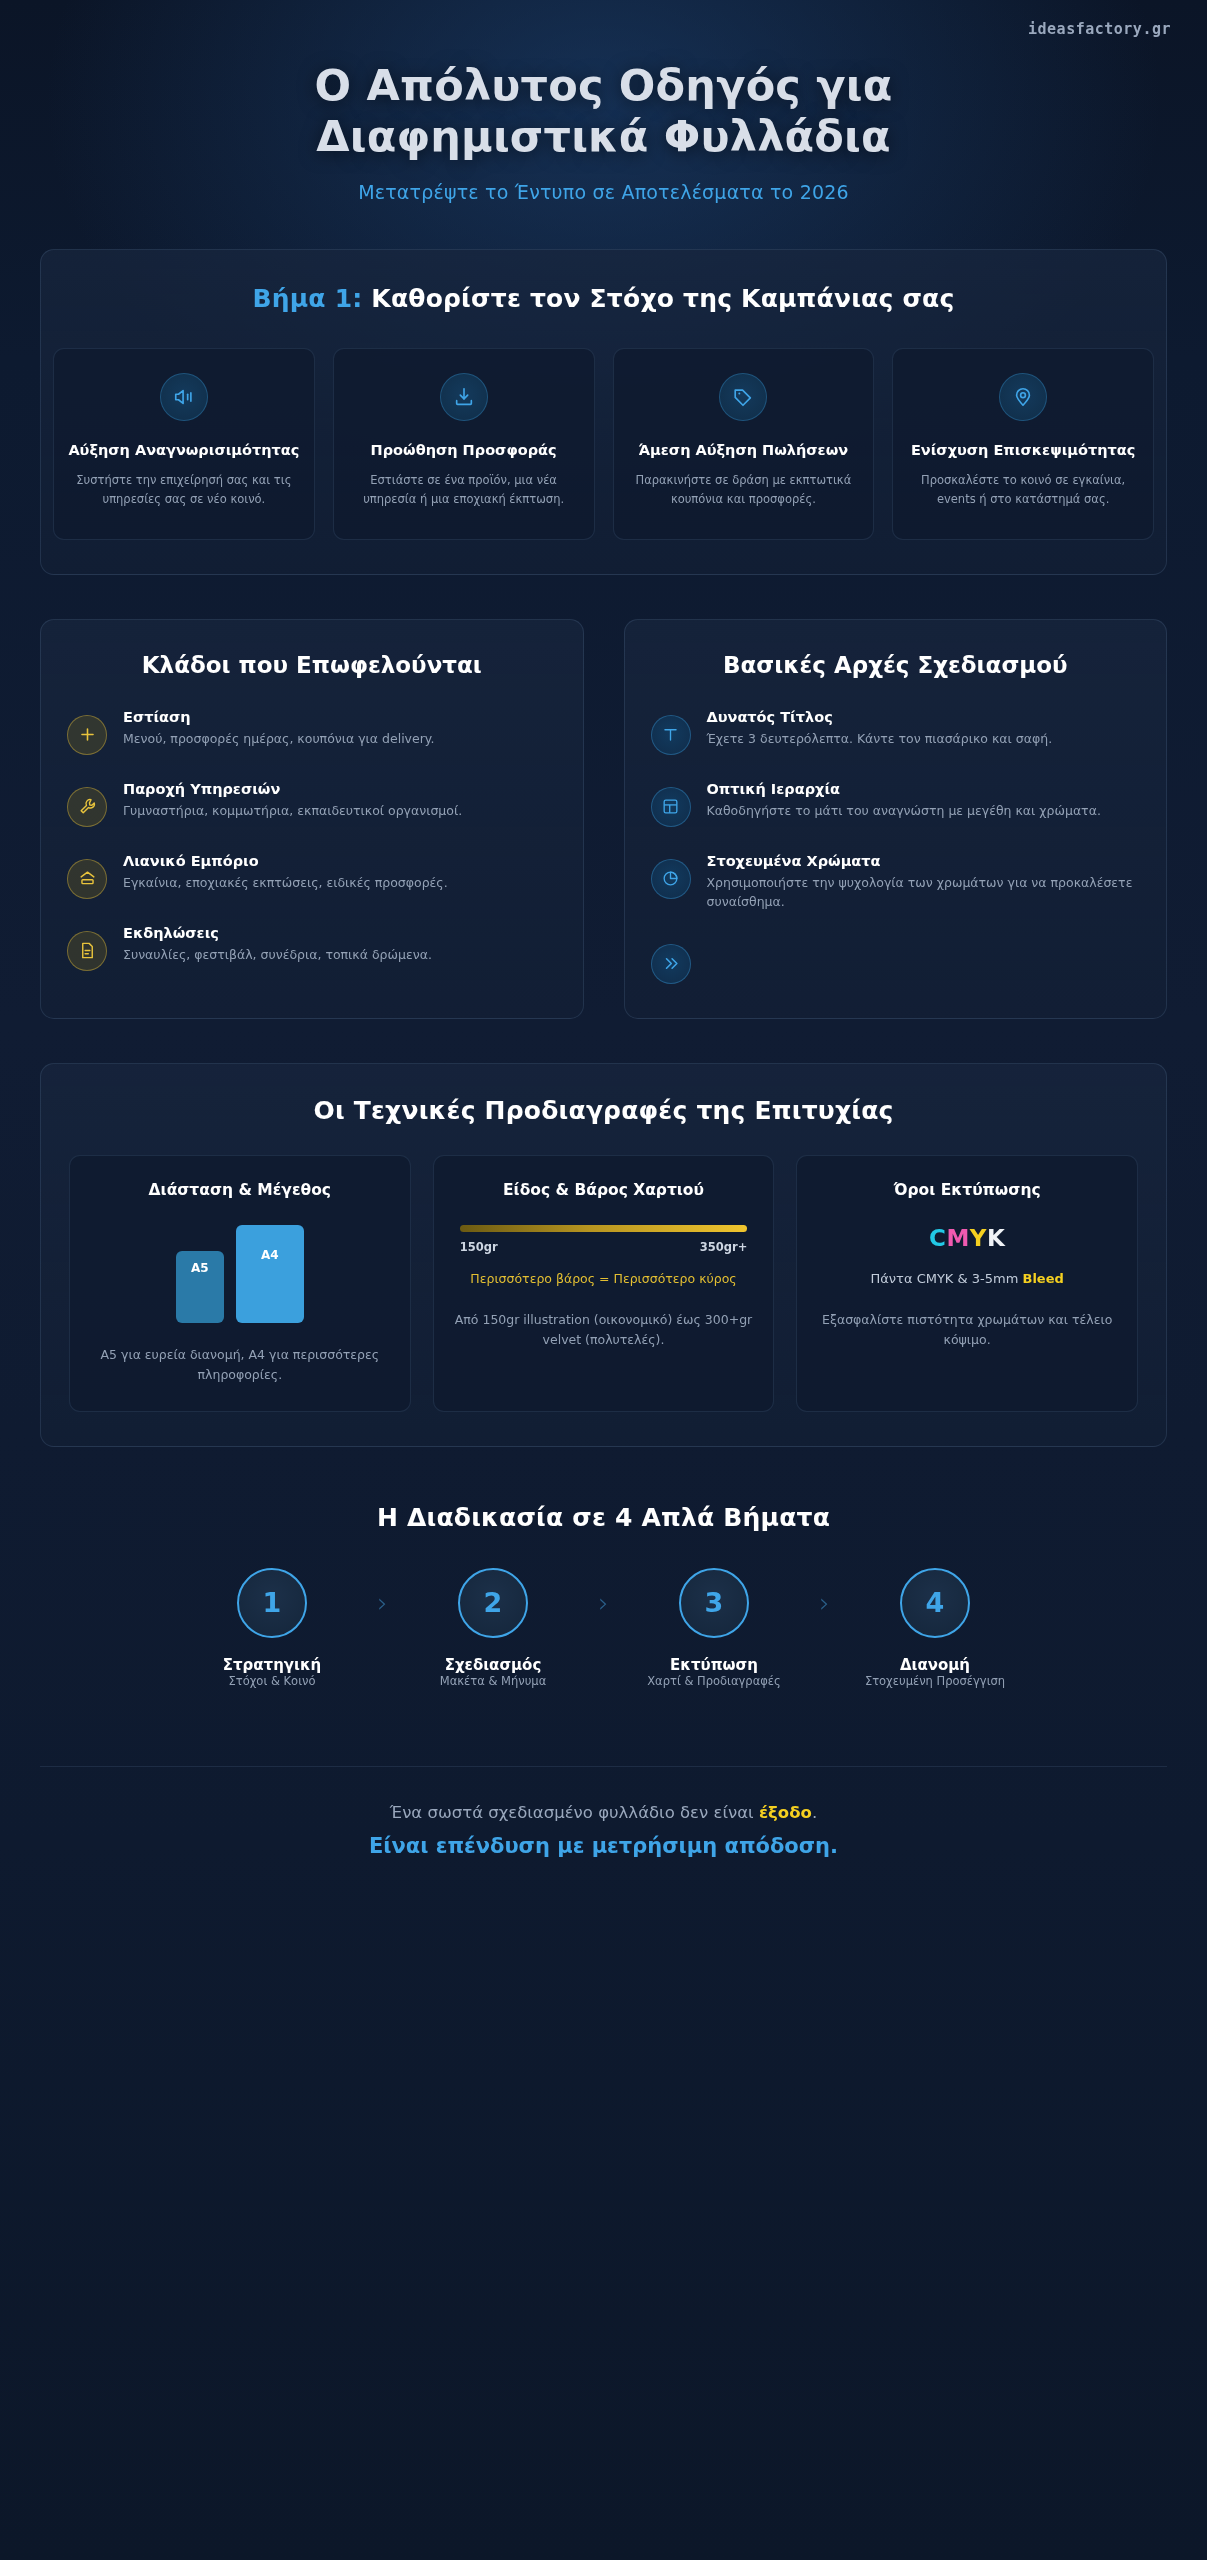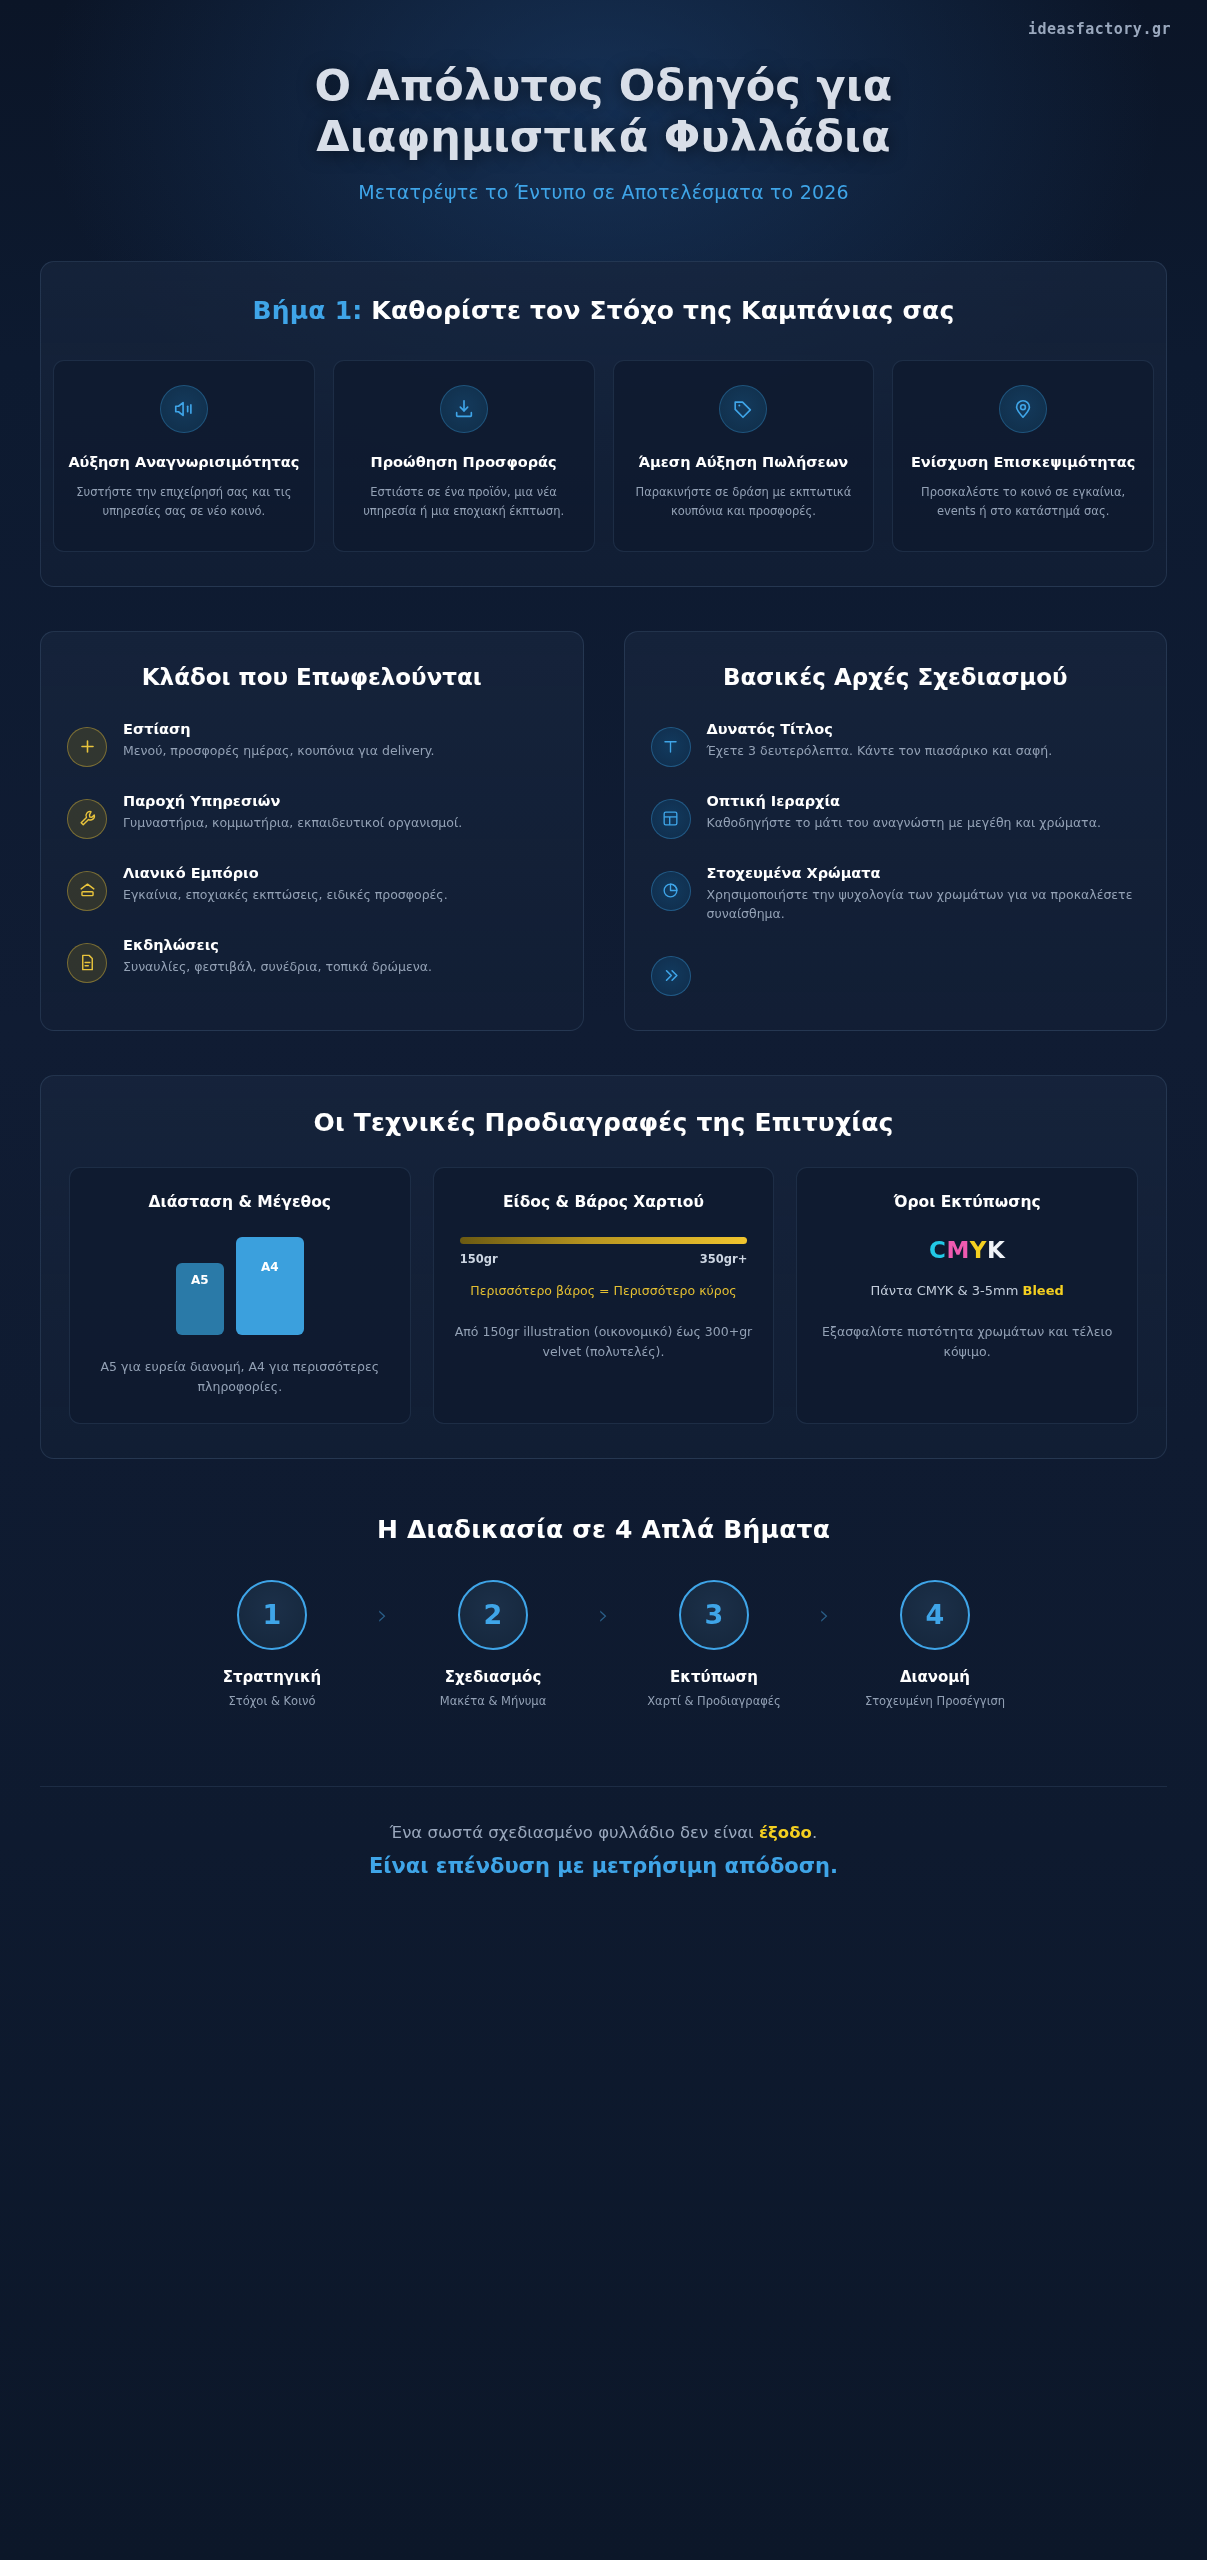--- a/index.html
+++ b/index.html
@@ -62,21 +62,21 @@
   .section-heading {
     text-align: center;
     font-size: 25px;
     font-weight: bold;
     color: #ffffff;
     letter-spacing: .2px;
   }
   .accent-blue { color: #3fa5e8; }
 
   
-  .step1-wrap { margin: 12px 40px; padding: 34px 12px 34px; }
+  .step1-wrap { margin: 0 40px; padding: 34px 12px 34px; }
   .goal-grid {
     display: grid;
     grid-template-columns: repeat(4, 1fr);
     gap: 18px;
     margin-top: 35px;
   }
   .goal-card {
     background: rgba(14,26,46,.78);
     border: 1px solid rgba(92,122,162,.20);
     border-radius: 11px;
@@ -206,21 +206,21 @@
   }
   .step-col { width: 175px; text-align: center; }
   .step-circle {
     width: 70px; height: 70px; border-radius: 50%;
     margin: 0 auto 18px;
     display: flex; align-items: center; justify-content: center;
     background: radial-gradient(circle at 50% 40%, #1c3049 0%, #16283e 75%, #132538 100%);
     border: 2px solid #3fa5e8;
     font-size: 27px; font-weight: bold; color: #3fa5e8;
   }
-  .step-name { font-size: 15px; font-weight: bold; color: #fff; margin-bottom: 8px; }
+  .step-name { font-size: 15px; font-weight: bold; color: #fff; }
   .step-sub { font-size: 11.5px; color: #93a1b5; }
   .step-arrow {
     width: 46px; display: flex; align-items: center; justify-content: center;
     height: 70px; color: #2a5f89; font-size: 26px; font-weight: 300;
   }
 
   
   .divider { height: 1px; background: rgba(110,140,180,.16); margin: 48px 40px 0; }
   .footer { text-align: center; padding: 36px 40px 30px; }
   .footer-l1 { font-size: 16.5px; color: #9aa8bd; margin-bottom: 12px; }

